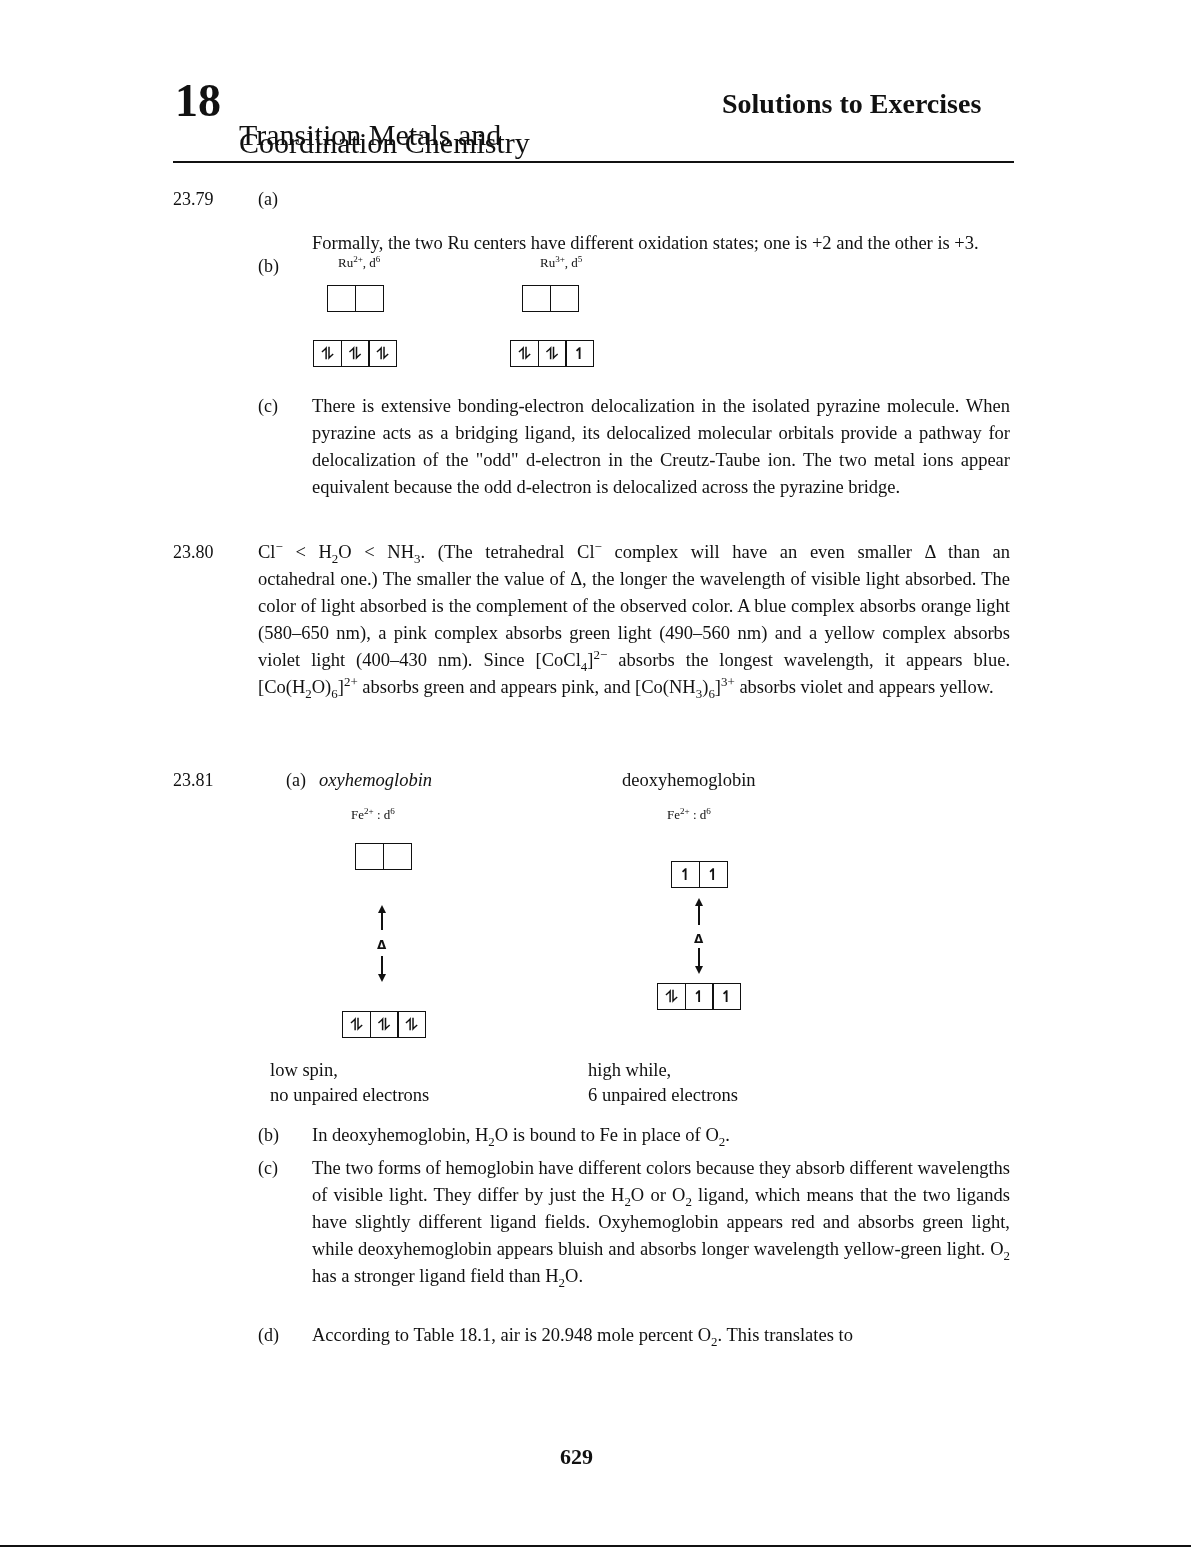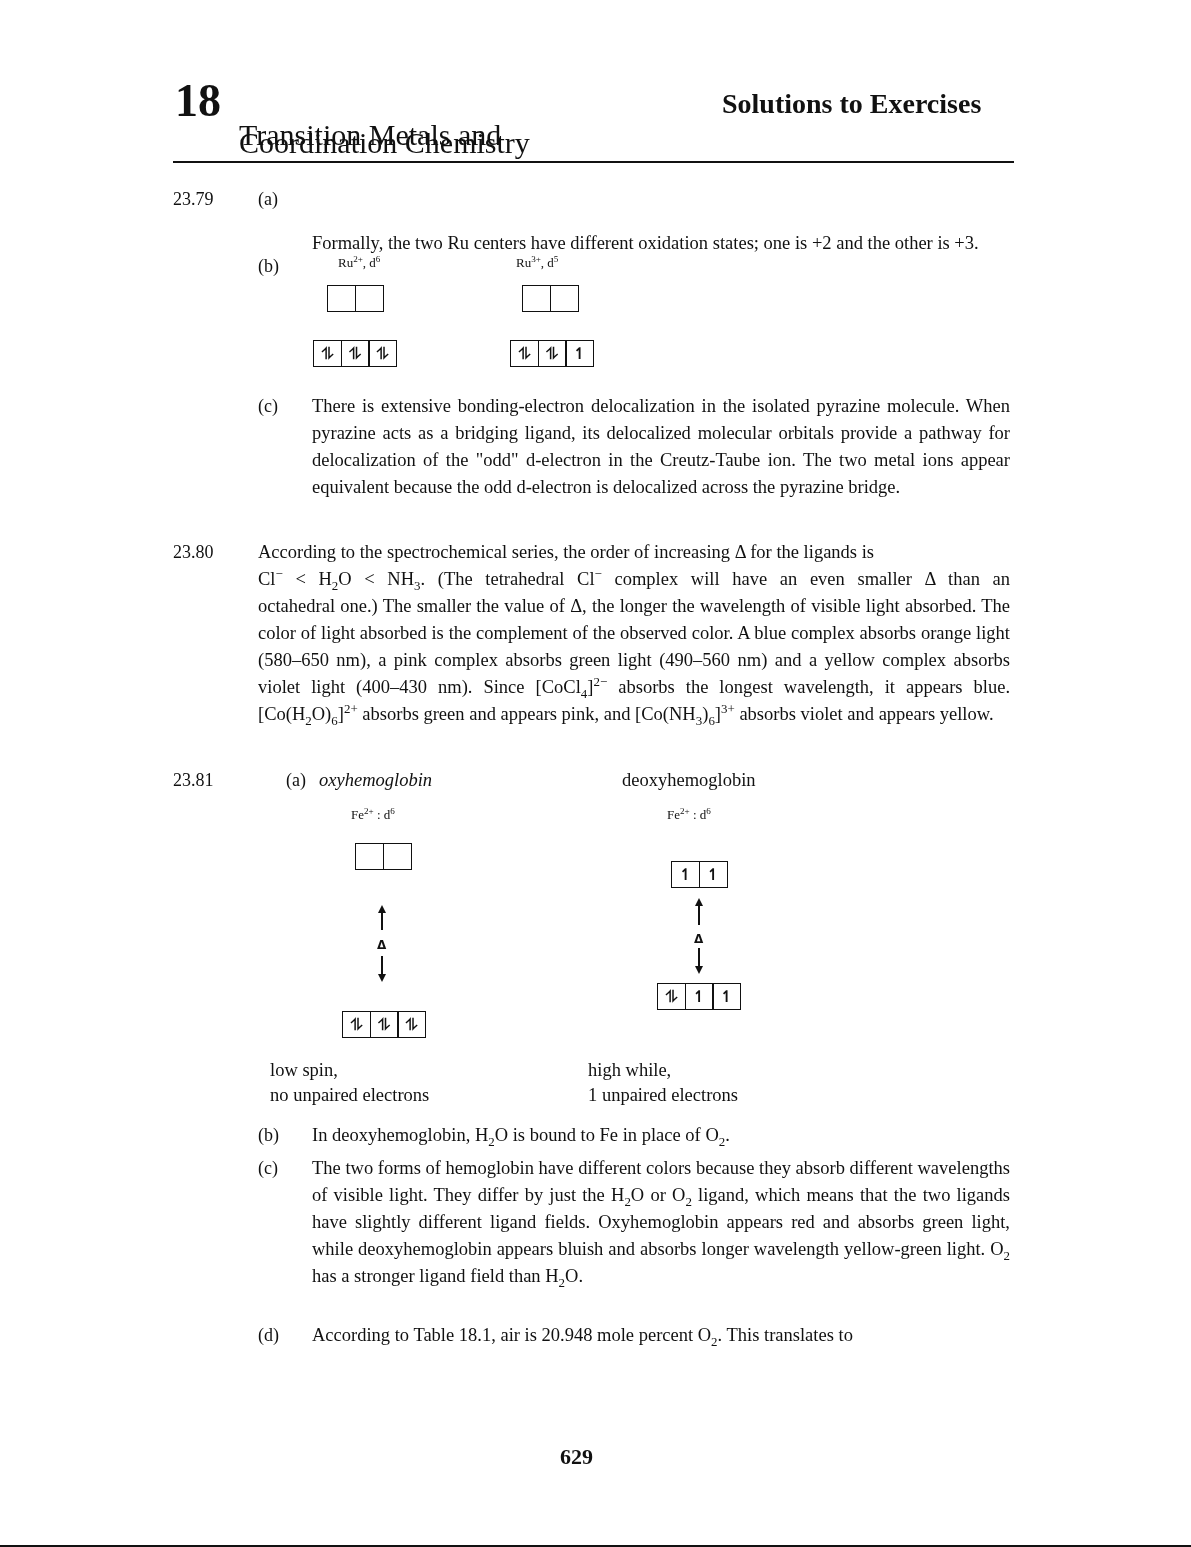--- a/index.html
+++ b/index.html
@@ -65,39 +65,38 @@
 <div class="orb-row" style="left:327px; top:285px;">
   <div class="orb"></div>
   <div class="orb"></div>
 </div>
 <div class="orb-row" style="left:313px; top:340px;">
   <div class="orb">⥮</div>
   <div class="orb">⥮</div>
   <div class="orb">⥮</div>
 </div>
 
-<div class="abs small" style="left:516px; top:256px;">
+<div class="abs small" style="left:540px; top:256px;">
   <span>Ru</span><sup>3+</sup>, <span>d</span><sup>5</sup>
 </div>
 <div class="orb-row" style="left:522px; top:285px;">
   <div class="orb"></div>
   <div class="orb"></div>
 </div>
 <div class="orb-row" style="left:510px; top:340px;">
   <div class="orb">⥮</div>
   <div class="orb">⥮</div>
   <div class="orb">↿</div>
 </div>
 
 <div class="abs part" style="left:258px; top:393px;">(c)</div>
 <div class="abs para" style="left:312px; top:393px; width:698px;">There is extensive bonding-electron delocalization in the isolated pyrazine molecule. When pyrazine acts as a bridging ligand, its delocalized molecular orbitals provide a pathway for delocalization of the "odd" d-electron in the Creutz-Taube ion. The two metal ions appear equivalent because the odd d-electron is delocalized across the pyrazine bridge.</div>
 
 <div class="abs exnum" style="left:173px; top:539px;">23.80</div>
 <div class="abs para" style="left:258px; top:539px; width:752px; text-align:left;">
-  <div>According to the spectrochemical series, the order of increasing Δ for the ligands is</div>
   <div style="text-align:justify; text-align-last:justify;"><span>Cl</span><sup>−</sup><span> &lt; H</span><sub>2</sub><span>O &lt; NH</span><sub>3</sub><span>. (The tetrahedral Cl</span><sup>−</sup><span> complex will have an even smaller Δ than an</span></div>
   <div style="text-align:justify;"><span>octahedral one.) The smaller the value of Δ, the longer the wavelength of visible light absorbed. The color of light absorbed is the complement of the observed color. A blue complex absorbs orange light (580–650 nm), a pink complex absorbs green light (490–560 nm) and a yellow complex absorbs violet light (400–430 nm). Since [CoCl</span><sub>4</sub>]<sup>2−</sup> <span>absorbs the longest wavelength, it appears blue. [Co(H</span><sub>2</sub><span>O)</span><sub>6</sub>]<sup>2+</sup><span> absorbs green and appears pink, and [Co(NH</span><sub>3</sub><span>)</span><sub>6</sub>]<sup>3+</sup><span> absorbs violet and appears yellow.</span></div>
 </div>
 
 <div class="abs exnum" style="left:173px; top:767px;">23.81</div>
 <div class="abs part" style="left:286px; top:767px;">(a)</div>
 <div class="abs para" style="left:319px; top:767px;font-style:italic;">oxyhemoglobin</div>
 <div class="abs para" style="left:622px; top:767px;">deoxyhemoglobin</div>
 
 <div class="abs small" style="left:351px; top:808px;">
@@ -134,21 +133,21 @@
 <div class="delta" style="left:694px; top:932px;">Δ</div>
 <div class="arrow-v" style="left:698px; top:948px; height:18px;"></div>
 <div class="arrowhead-down" style="left:695px; top:966px;"></div>
 <div class="orb-row" style="left:657px; top:983px;">
   <div class="orb">⥮</div>
   <div class="orb">↿</div>
   <div class="orb">↿</div>
 </div>
 <div class="abs center-text" style="left:588px; top:1058px; width:220px;">
   <div>high while,</div>
-  <div>1 unpaired electrons</div>
+  <div>6 unpaired electrons</div>
 </div>
 
 <div class="abs part" style="left:258px; top:1122px;">(b)</div>
 <div class="abs para" style="left:312px; top:1122px; width:698px;"><span>In deoxyhemoglobin, H</span><sub>2</sub><span>O is bound to Fe in place of O</span><sub>2</sub><span>.</span></div>
 
 <div class="abs part" style="left:258px; top:1155px;">(c)</div>
 <div class="abs para" style="left:312px; top:1155px; width:698px;"><span>The two forms of hemoglobin have different colors because they absorb different wavelengths of visible light.  They differ by just the H</span><sub>2</sub><span>O or O</span><sub>2</sub><span> ligand, which means that the two ligands have slightly different ligand fields.  Oxyhemoglobin appears red and absorbs green light, while deoxyhemoglobin appears bluish and absorbs longer wavelength yellow-green light.  O</span><sub>2</sub><span> has a stronger ligand field than H</span><sub>2</sub><span>O.</span></div>
 
 <div class="abs part" style="left:258px; top:1322px;">(d)</div>
 <div class="abs para" style="left:312px; top:1322px; width:698px; text-align:left;">

